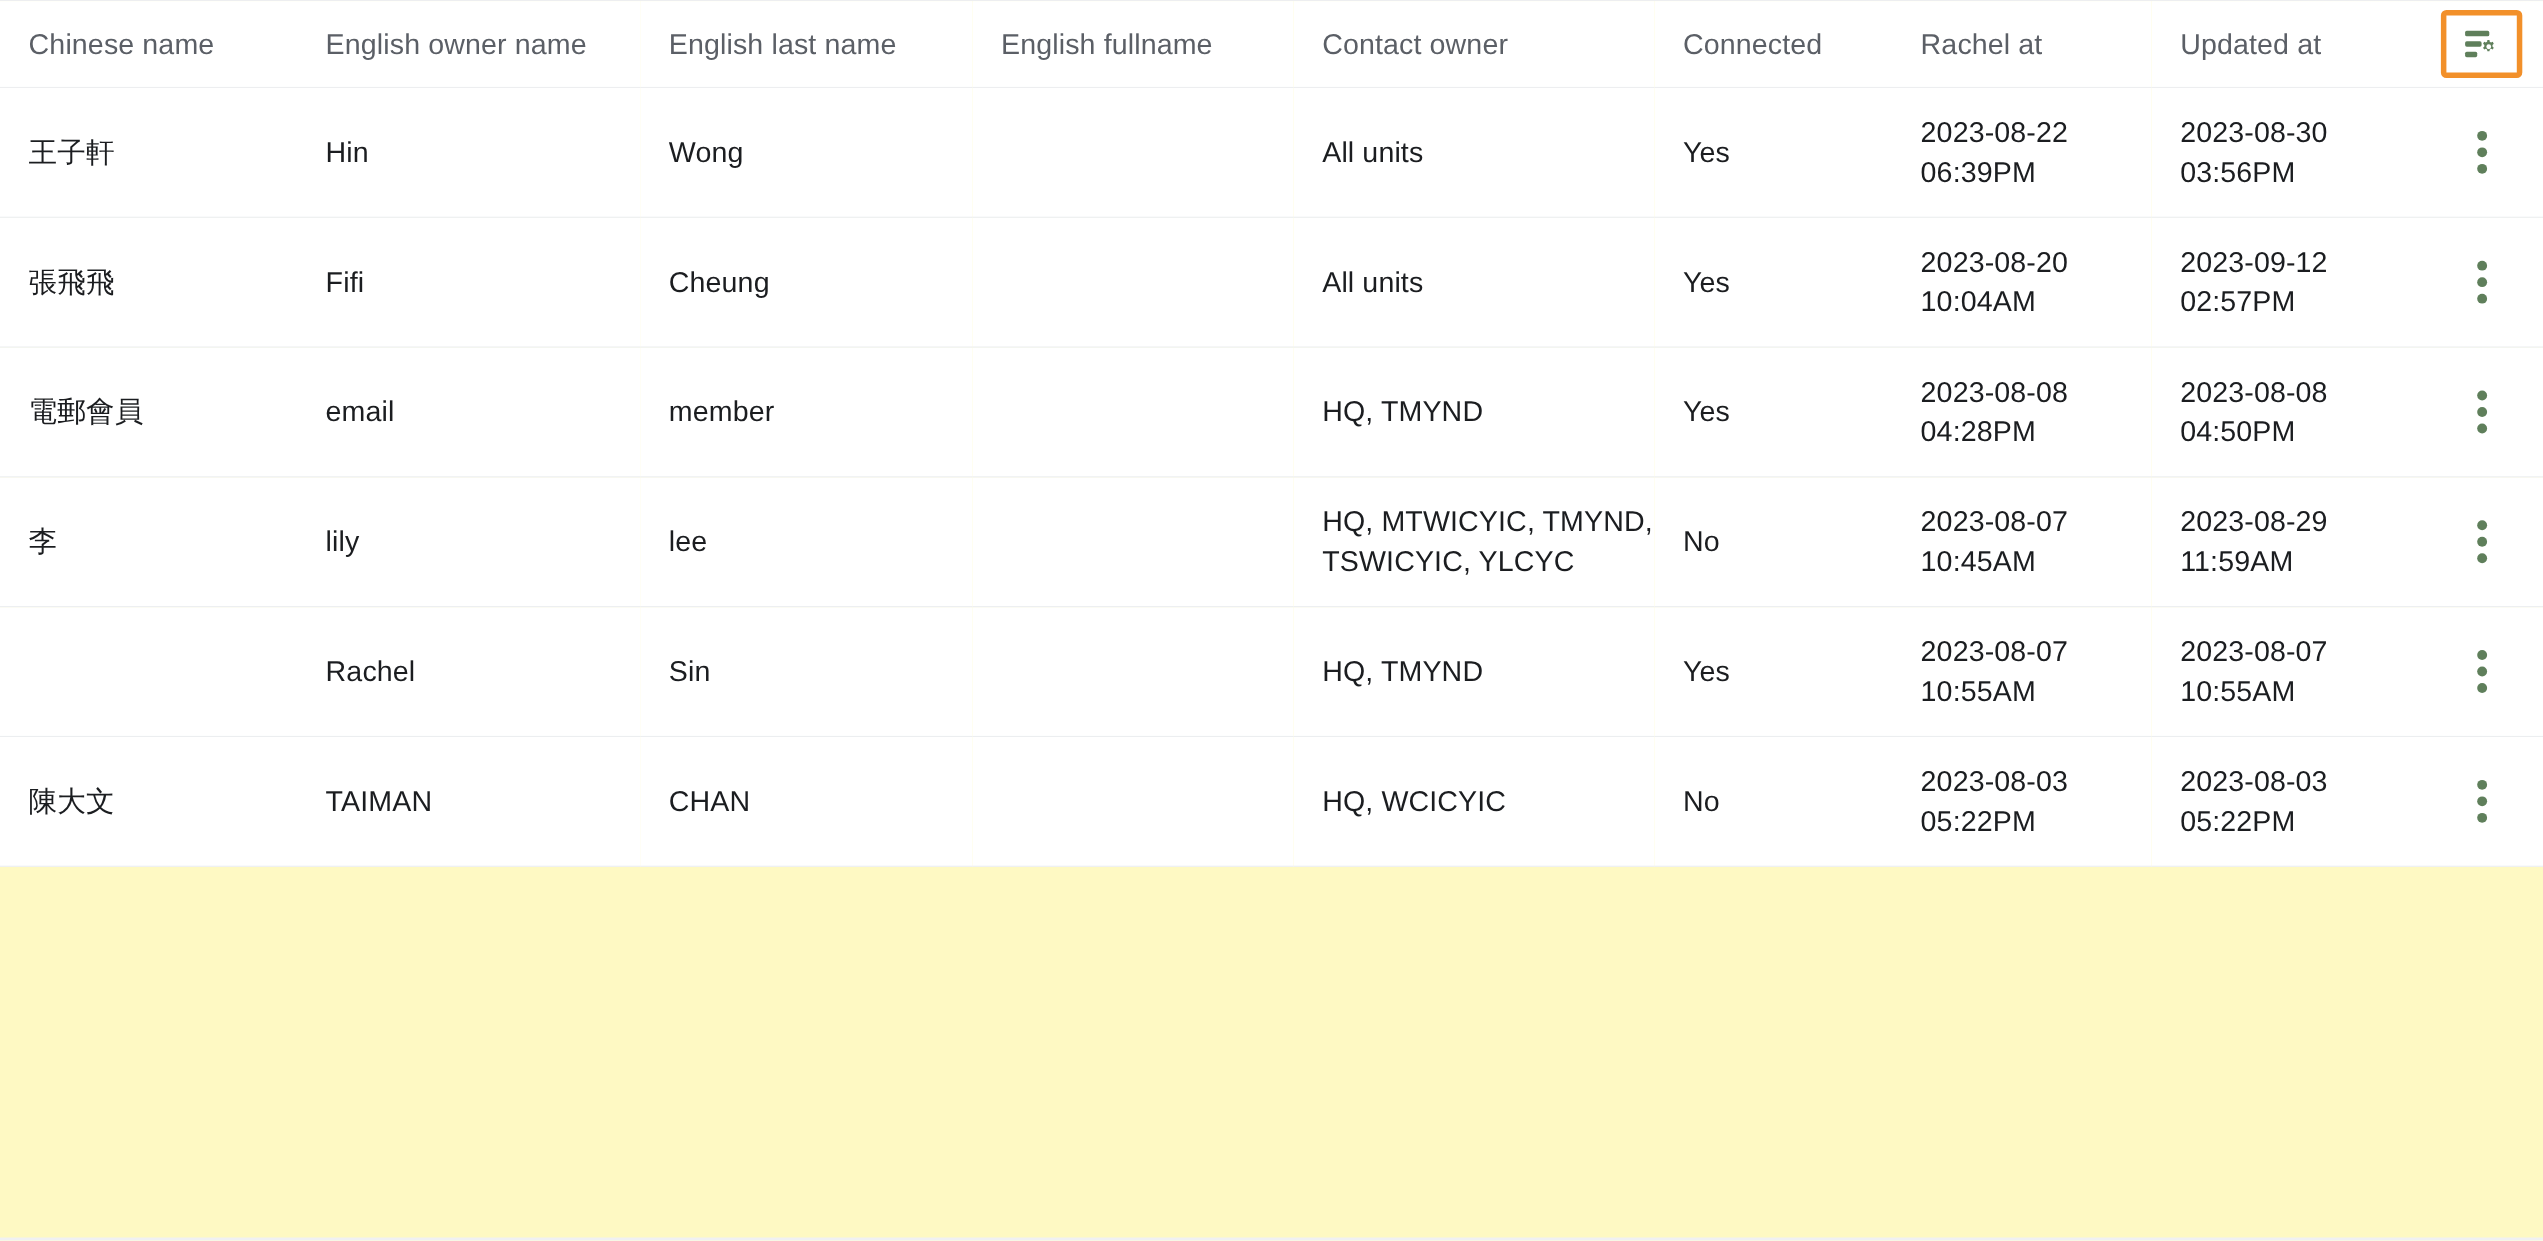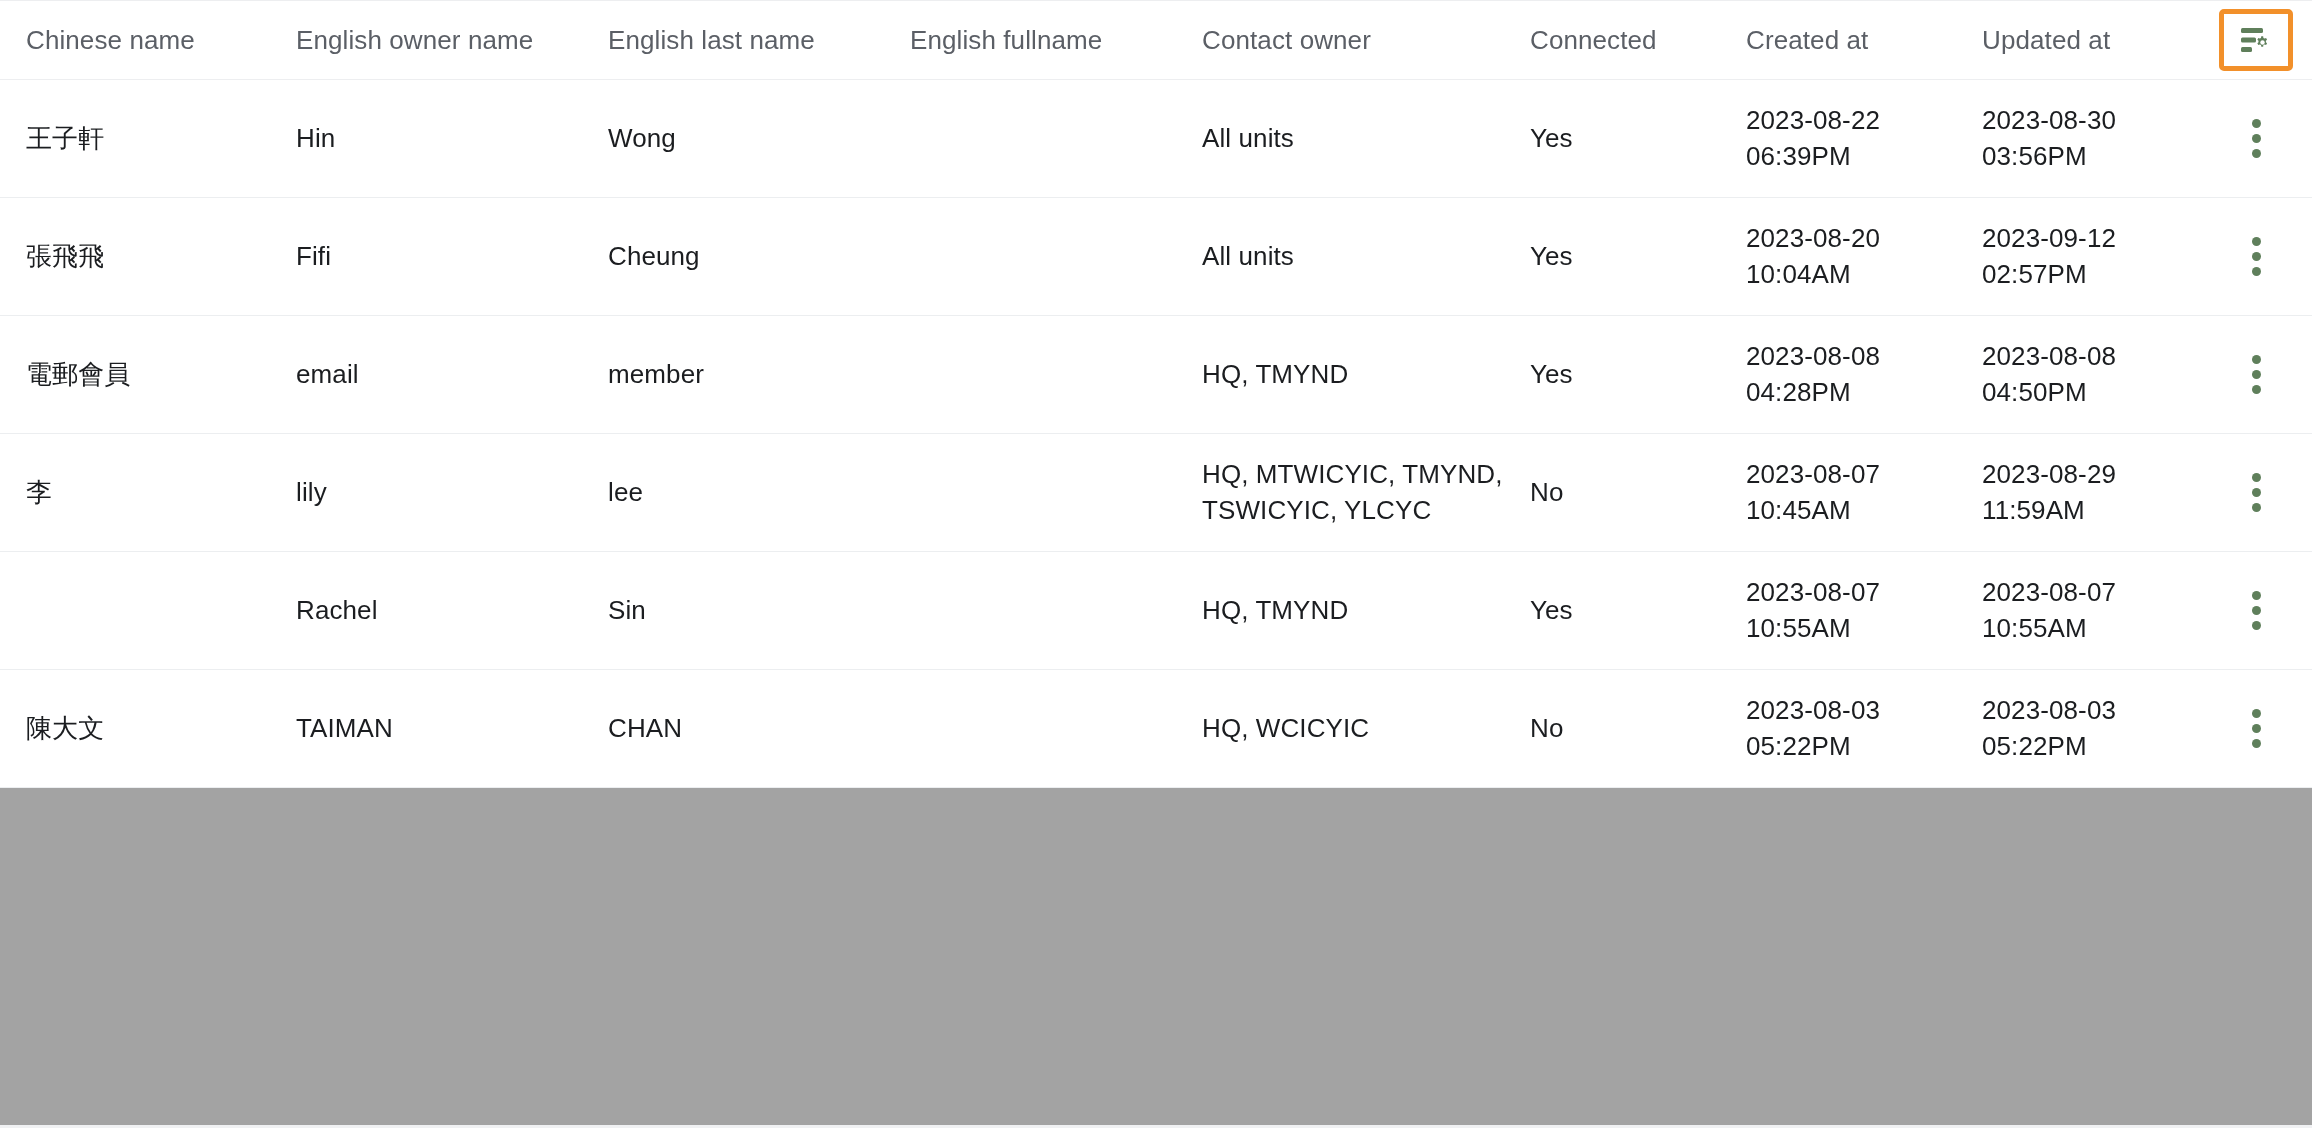--- a/index.html
+++ b/index.html
@@ -10,21 +10,21 @@
     height: 1128px;
     background: #ffffff;
     font-family: "Liberation Sans", sans-serif;
     -webkit-font-smoothing: antialiased;
   }
 
   #app {
     width: 2312px;
     height: 1128px;
     position: relative;
-    background: #a3a3a3;
+    background: #fef9c3;
     overflow: hidden;
   }
 
   
   .table-wrap {
     width: 2312px;
     border-top: 1.5px solid #edeef0;
   }
 
   table.data-table {
@@ -157,21 +157,21 @@
           <th>
               <div class="th-inner">English fullname</div>
             </th>
           <th>
               <div class="th-inner">Contact owner</div>
             </th>
           <th>
               <div class="th-inner">Connected</div>
             </th>
           <th>
-              <div class="th-inner">Created at</div>
+              <div class="th-inner">Rachel at</div>
             </th>
           <th>
               <div class="th-inner">Updated at</div>
             </th>
           <th class="th-actions">
             <div class="gear-cell">
               <button class="gear-btn">
                 <span>
                   <svg class="gear-icon-svg" width="34" height="28" viewBox="0 0 34 28" xmlns="http://www.w3.org/2000/svg">
                     <rect x="2" y="2" width="22" height="5" rx="1.5" fill="#5f7f5b"></rect>

